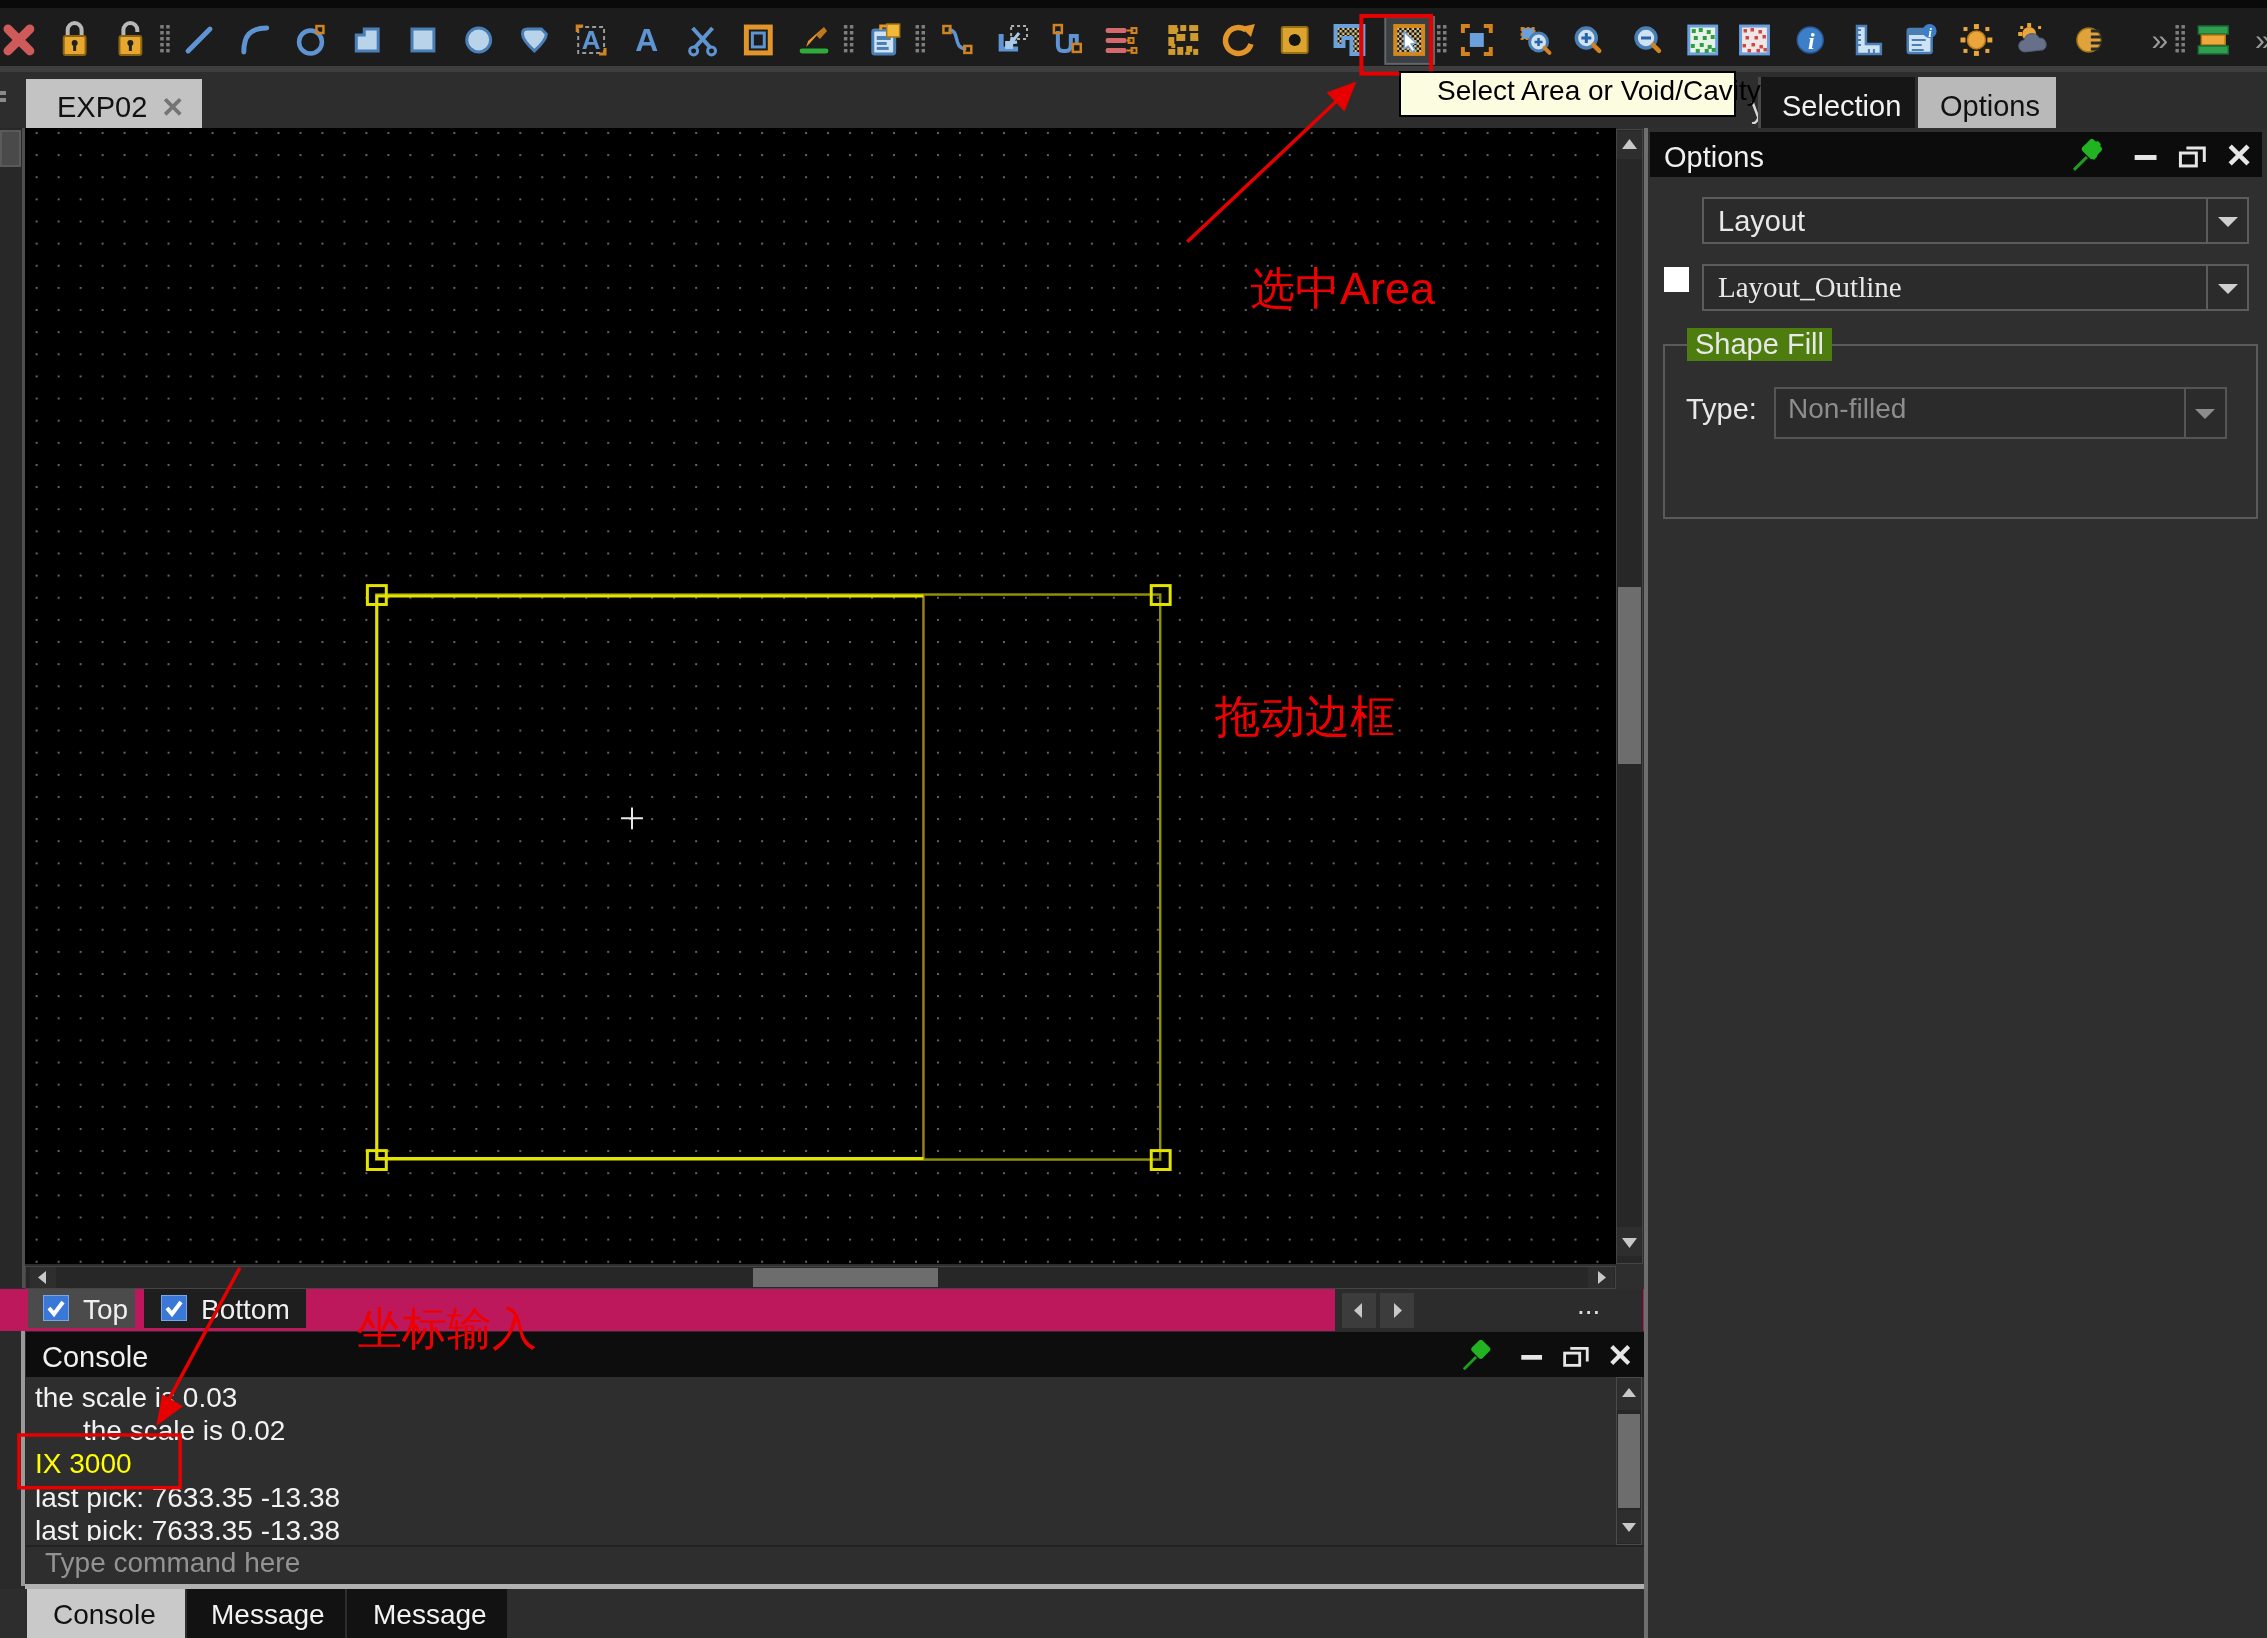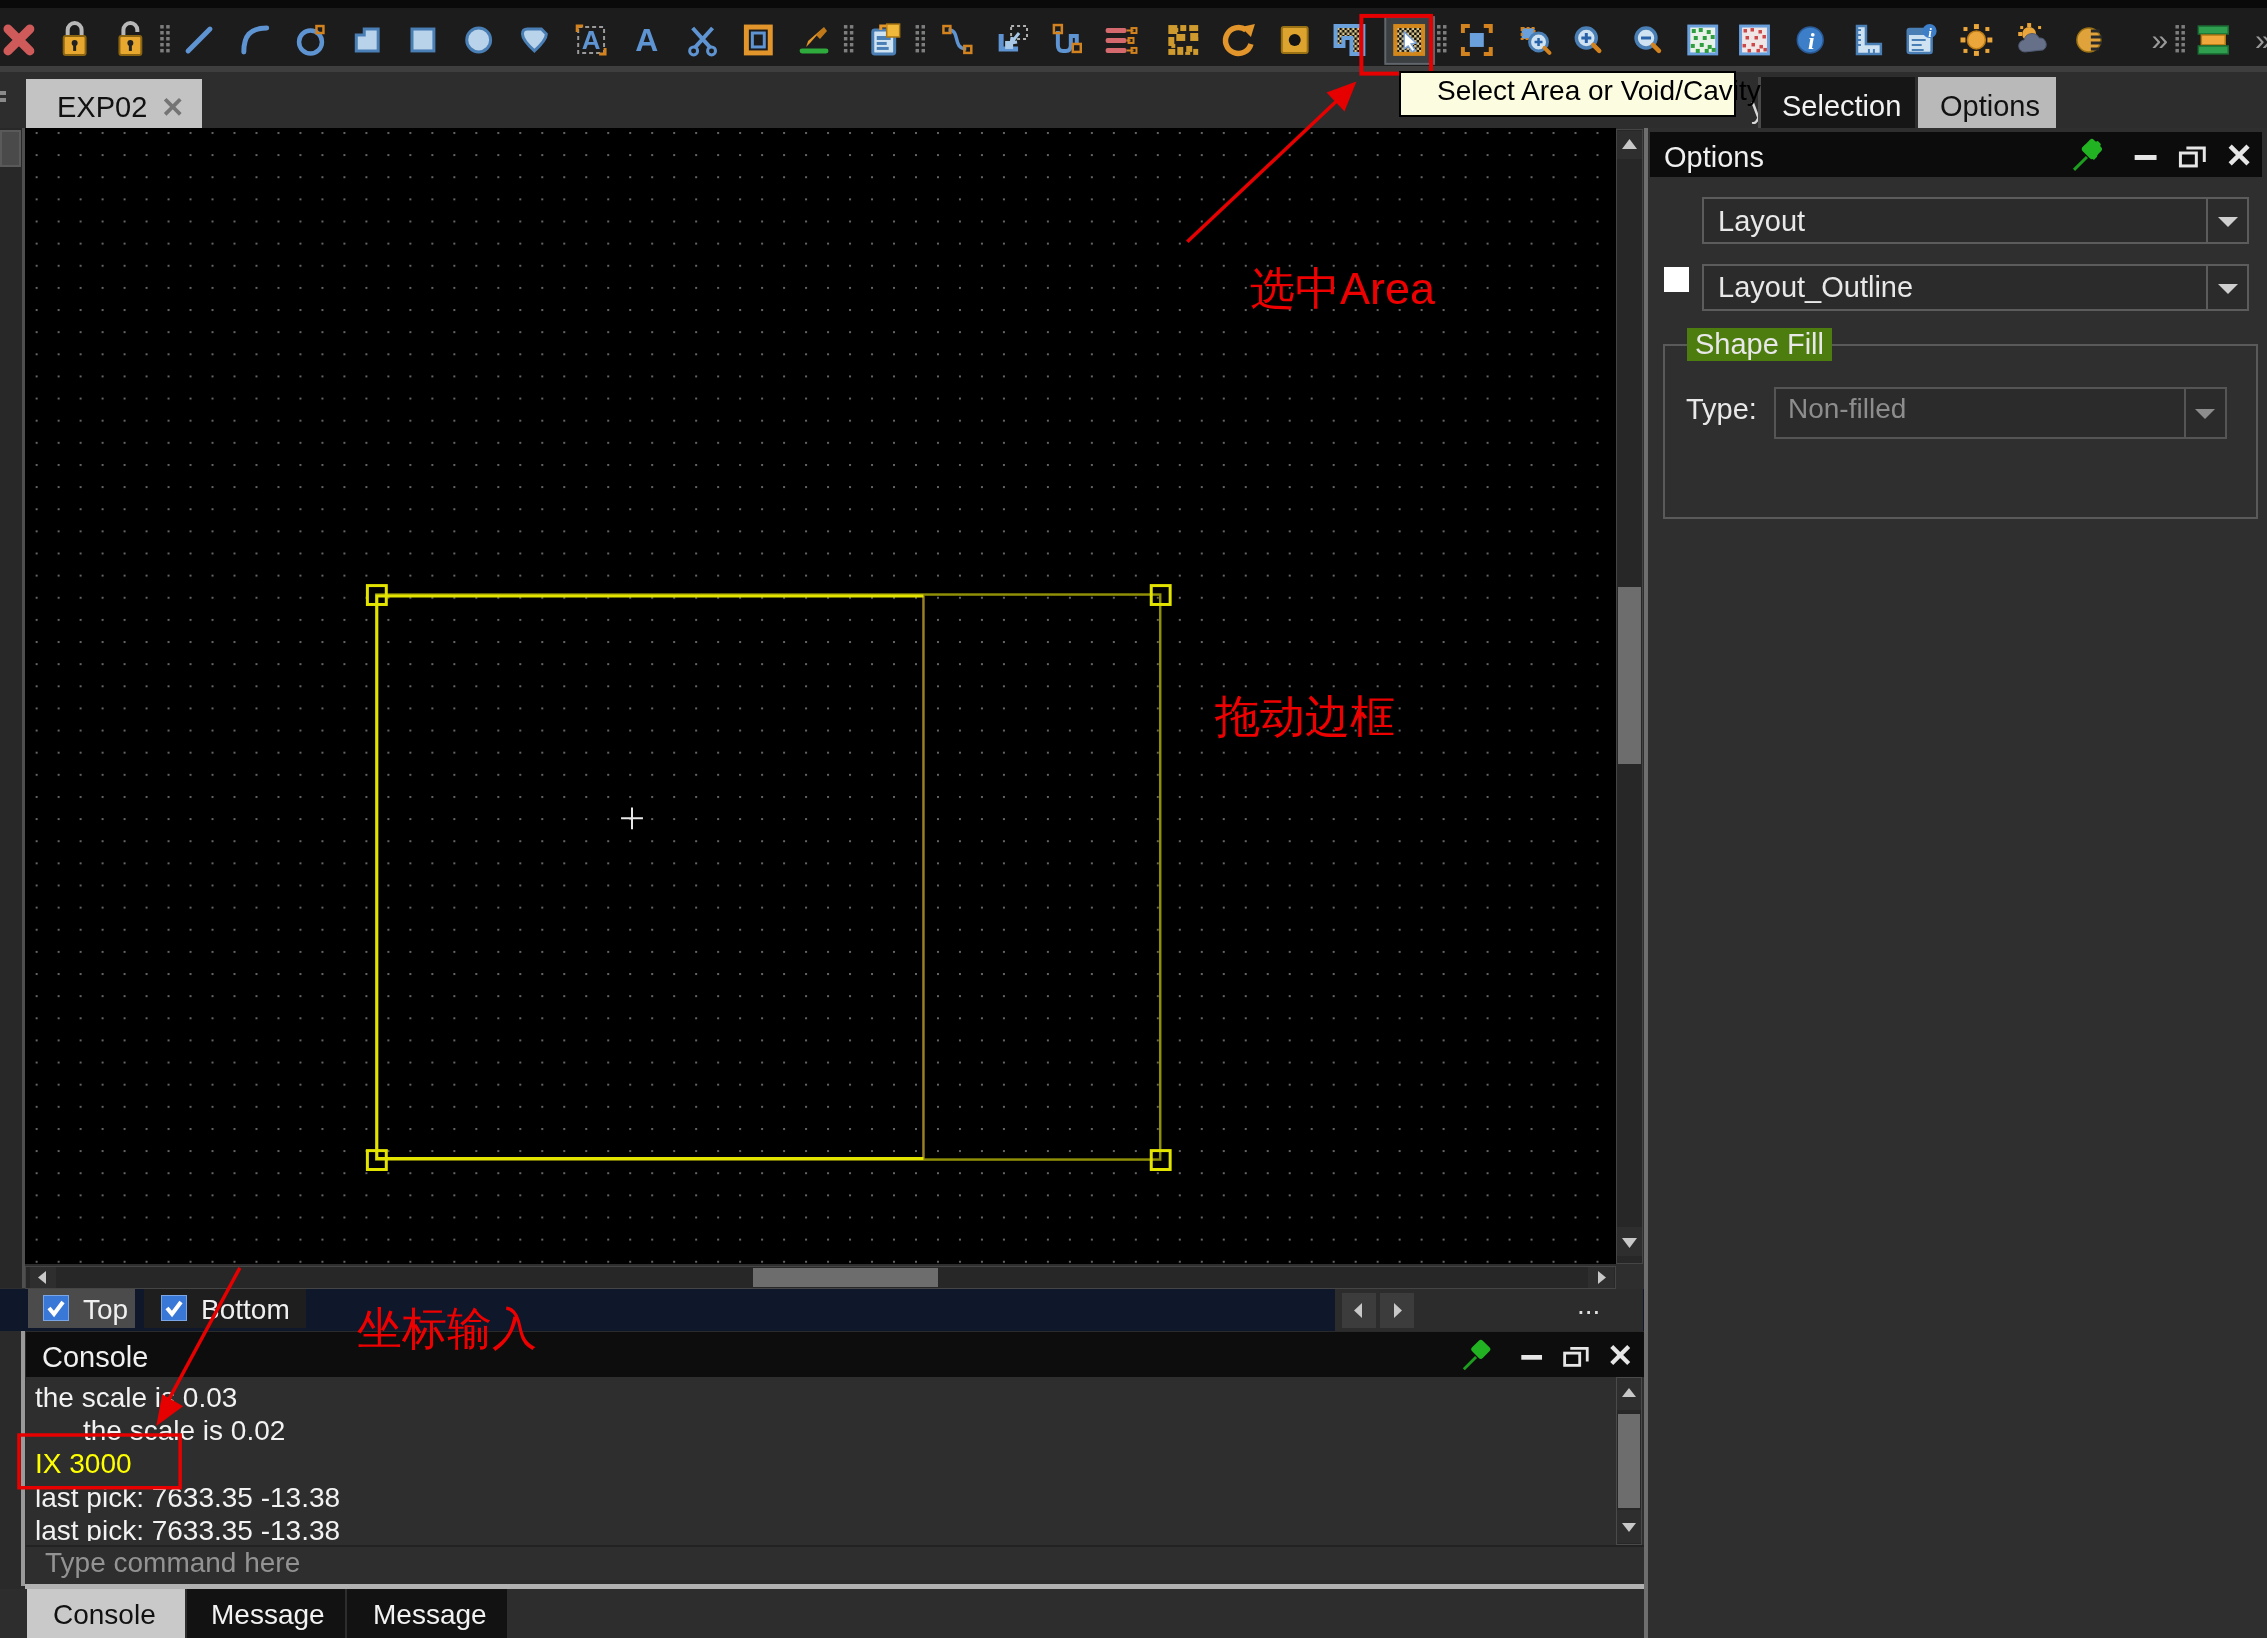--- a/index.html
+++ b/index.html
@@ -441,38 +441,38 @@
     <div class="abs" style="left:558px;top:71px;width:2px;height:43px;background:#5c5c5c;"></div>
     <div class="abs txt" style="left:70px;top:77px;font-size:29px;color:#e8e8e8;">Layout</div>
     <svg class="abs" style="left:569px;top:88px;" width="22" height="12" viewBox="0 0 22 12">
         <polygon points="1,1 21,1 11,11" fill="#cfcfcf"></polygon>
       </svg>
 
     <div class="abs" style="left:16px;top:139px;width:25px;height:25px;background:#fff;"></div>
 
     <div class="abs" style="left:54px;top:136px;width:547px;height:47px;background:#2b2b2b;border:2px solid #5c5c5c;box-sizing:border-box;"></div>
     <div class="abs" style="left:558px;top:138px;width:2px;height:43px;background:#5c5c5c;"></div>
-    <div class="abs txt" style="left:70px;top:143px;font-size:29px;color:#e8e8e8;">Layout_Outline</div>
+    <div class="abs txt" style="left:70px;top:143px;font-size:29px;color:#e8e8e8;font-family:Liberation Serif, serif;">Layout_Outline</div>
     <svg class="abs" style="left:569px;top:155px;" width="22" height="12" viewBox="0 0 22 12">
         <polygon points="1,1 21,1 11,11" fill="#cfcfcf"></polygon>
       </svg>
 
     <div class="abs" style="left:15px;top:216px;width:595px;height:175px;border:2px solid #5a5a5a;box-sizing:border-box;"></div>
     <div class="abs txt" style="left:39px;top:200px;font-size:29px;color:#e8e8e8;background:#4d7c0f;padding:0 8px;">Shape Fill</div>
     <div class="abs txt" style="left:38px;top:265px;font-size:29px;color:#e8e8e8;">Type:</div>
 
     <div class="abs" style="left:126px;top:259px;width:453px;height:52px;background:#2b2b2b;border:2px solid #555;box-sizing:border-box;"></div>
     <div class="abs" style="left:536px;top:261px;width:2px;height:48px;background:#555;"></div>
     <div class="abs txt" style="left:140px;top:265px;font-size:28px;color:#8d8d8d;">Non-filled</div>
     <svg class="abs" style="left:546px;top:280px;" width="22" height="12" viewBox="0 0 22 12">
         <polygon points="1,1 21,1 11,11" fill="#8d8d8d"></polygon>
       </svg>
   </div>
 
-  <div class="abs" id="tbstrip" style="left:0;top:1289px;width:1644px;height:43px;background:#0f172a;">
+  <div class="abs" id="tbstrip" style="left:0;top:1289px;width:1644px;height:43px;background:#be185d;">
     <div class="abs" style="left:1335px;top:0;width:308px;height:43px;background:#2c2c2c;"></div>
 
     <div class="abs" style="left:28px;top:0;width:107px;height:39px;background:#4b4b4b;"></div>
     <div class="abs" style="left:43px;top:6px;width:26px;height:26px;background:#3a78d8;border:1px solid #7aa6e8;box-sizing:border-box;"></div>
     <svg class="abs" style="left:43px;top:6px;" width="26" height="26" viewBox="0 0 26 26">
         <path d="M 6 13 L 11 19 L 20 7" stroke="#fff" stroke-width="4" fill="none"></path>
       </svg>
     <div class="abs txt" style="left:83px;top:5px;font-size:28px;color:#f0f0f0;">Top</div>
 
     <div class="abs" style="left:144px;top:0;width:162px;height:39px;background:#1e1e1e;"></div>

